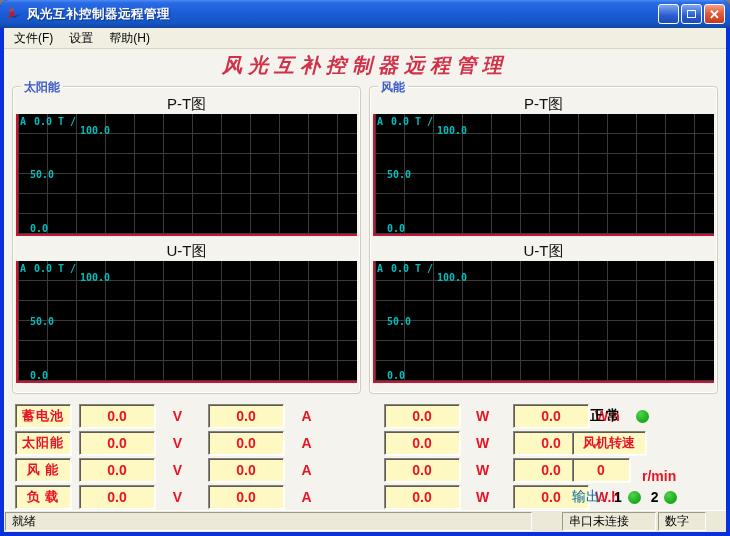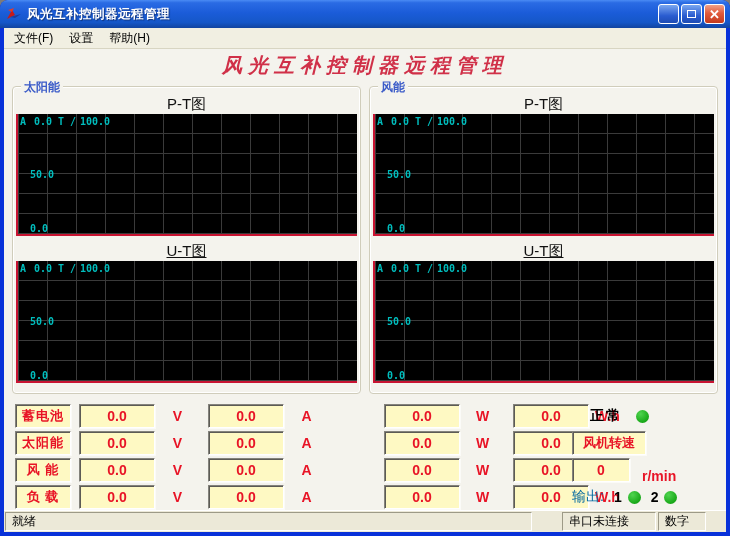--- a/index.html
+++ b/index.html
@@ -93,41 +93,41 @@
   }
   .groupbox-caption{
     position:absolute; top:-8px; left:8px;
     background:#f4f3ed; padding:0 3px;
     font-size:12px; font-weight:bold; color:#3b5bc8;
   }
   .chart-title{
     text-align:center; font-size:15px; color:#111;
     padding:0 0 2px 0; line-height:17px;
   }
-  .chart-title.second{ padding-top:6px;text-decoration:underline; }
+  .chart-title.second{ padding-top:6px; }
   .chart{
     position:relative;
     height:122px;
     background-color:#000;
     background-image:
       repeating-linear-gradient(90deg, #3a3a3a 0 1px, transparent 1px 29px),
       repeating-linear-gradient(0deg, #3a3a3a 0 1px, transparent 1px 20px);
     border-left:2px solid #c81432;
     border-bottom:2px solid #c81432;
   }
   .chart span{
     position:absolute;
     font-family:"DejaVu Sans Mono", monospace;
     font-size:10px; font-weight:bold;
     color:#00bdbd;
     line-height:11px;
   }
   .lbl-channel{ left:2px; top:2px; }
   .lbl-timebase{ left:16px; top:2px; }
-  .lbl-ymax{ left:62px; top:2px; }
+  .lbl-ymax{ left:62px; top:11px; }
   .lbl-ymid{ left:12px; top:55px; }
   .lbl-ymin{ left:12px; bottom:0; }
 
   
   .readings-area{ position:relative; flex:1; padding:10px 0 0 11px; }
   .readings{ display:flex; flex-direction:column; gap:3px; }
   .reading-row{ display:flex; align-items:center; height:24px; }
   .led-box{
     background:#fef9c3;
     border:1px solid; border-color:#84837c #ffffff #ffffff #84837c;

